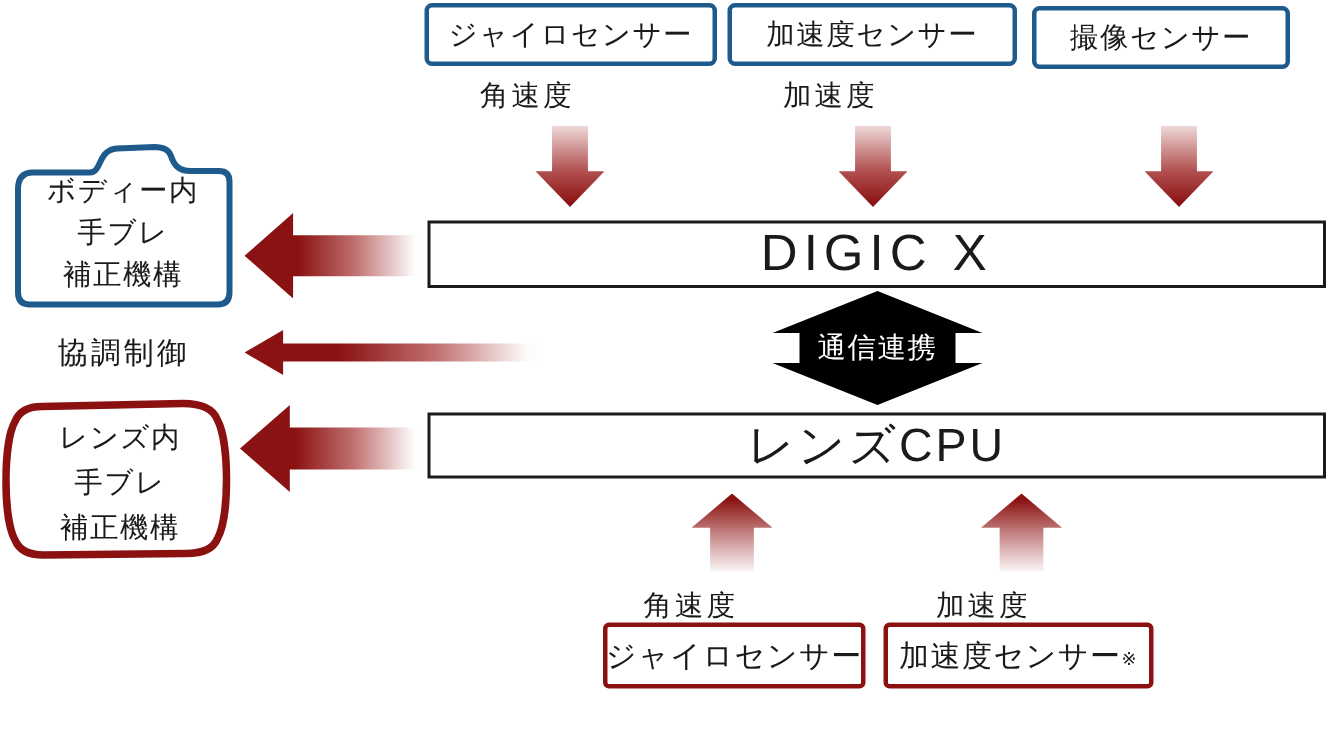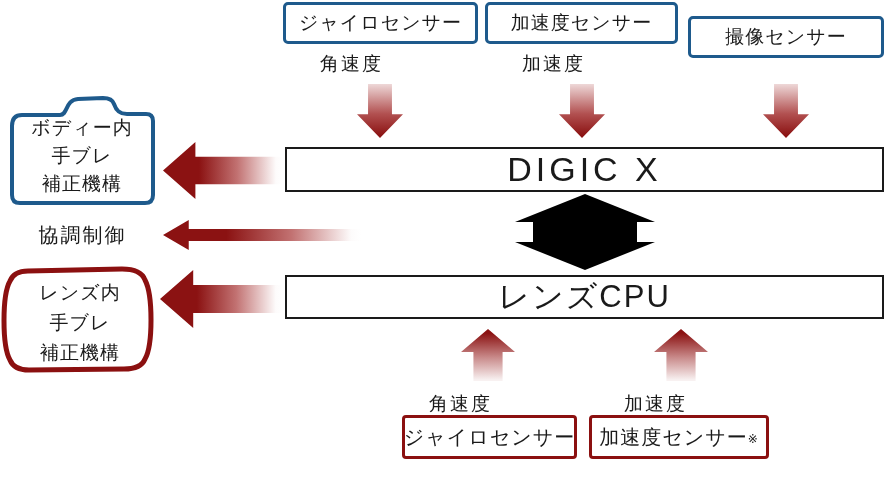--- a/index.html
+++ b/index.html
@@ -68,38 +68,39 @@
 <body>
 
 <div id="canvas">
 
   <div class="abs sensor-blue" style="left:283px;top:2px;width:195px;height:42px;">
     <span>ジャイロセンサー</span>
   </div>
   <div class="abs sensor-blue" style="left:485px;top:2px;width:193px;height:42px;">
     <span>加速度センサー</span>
   </div>
-  <div class="abs sensor-blue" style="left:688px;top:16px;width:196px;height:42px;">
+  <div class="abs sensor-blue" style="left:688px;top:4px;width:172px;height:42px;">
     <span>撮像センサー</span>
   </div>
 
   <div class="abs signal" style="left:320px;top:51px;width:120px;">角速度</div>
   <div class="abs signal" style="left:522px;top:51px;width:120px;">加速度</div>
 
   <div class="abs arrow-down" style="left:357px;top:84px;width:46px;height:54px;"></div>
   <div class="abs arrow-down" style="left:559px;top:84px;width:46px;height:54px;"></div>
   <div class="abs arrow-down" style="left:763px;top:84px;width:46px;height:54px;"></div>
 
   <div class="abs proc-box" style="left:285px;top:147px;width:599px;height:45px;">
     <span class="digic-text">DIGIC X</span>
   </div>
 
   <svg class="abs" style="left:510px;top:192px;" width="150" height="80" viewBox="0 0 150 80">
     <polygon points="75,2 145,30 127,30 127,50 145,50 75,78 5,50 23,50 23,30 5,30" fill="#000000"></polygon>
   </svg>
+  <div class="abs diamond-text" style="left:510px;top:192px;width:150px;height:80px;">通信連携</div>
 
   <div class="abs proc-box" style="left:285px;top:275px;width:599px;height:44px;">
     <span class="lenscpu-text">レンズCPU</span>
   </div>
 
   <svg class="abs" style="left:4px;top:92px;" width="156" height="116" viewBox="0 0 156 116">
     <path d="M 8,34 Q 8,23 18,23 L 56,23 C 64,23 61,8 74,7 L 99,6 Q 108,6 110,12
              C 112,18 115,22 123,22 L 142,22 Q 149,22 149,29 L 149,103 Q 149,111 141,111
              L 16,111 Q 8,111 8,103 Z" fill="#ffffff" stroke="#1e5a8c" stroke-width="4" stroke-linejoin="round"></path>
   </svg>

